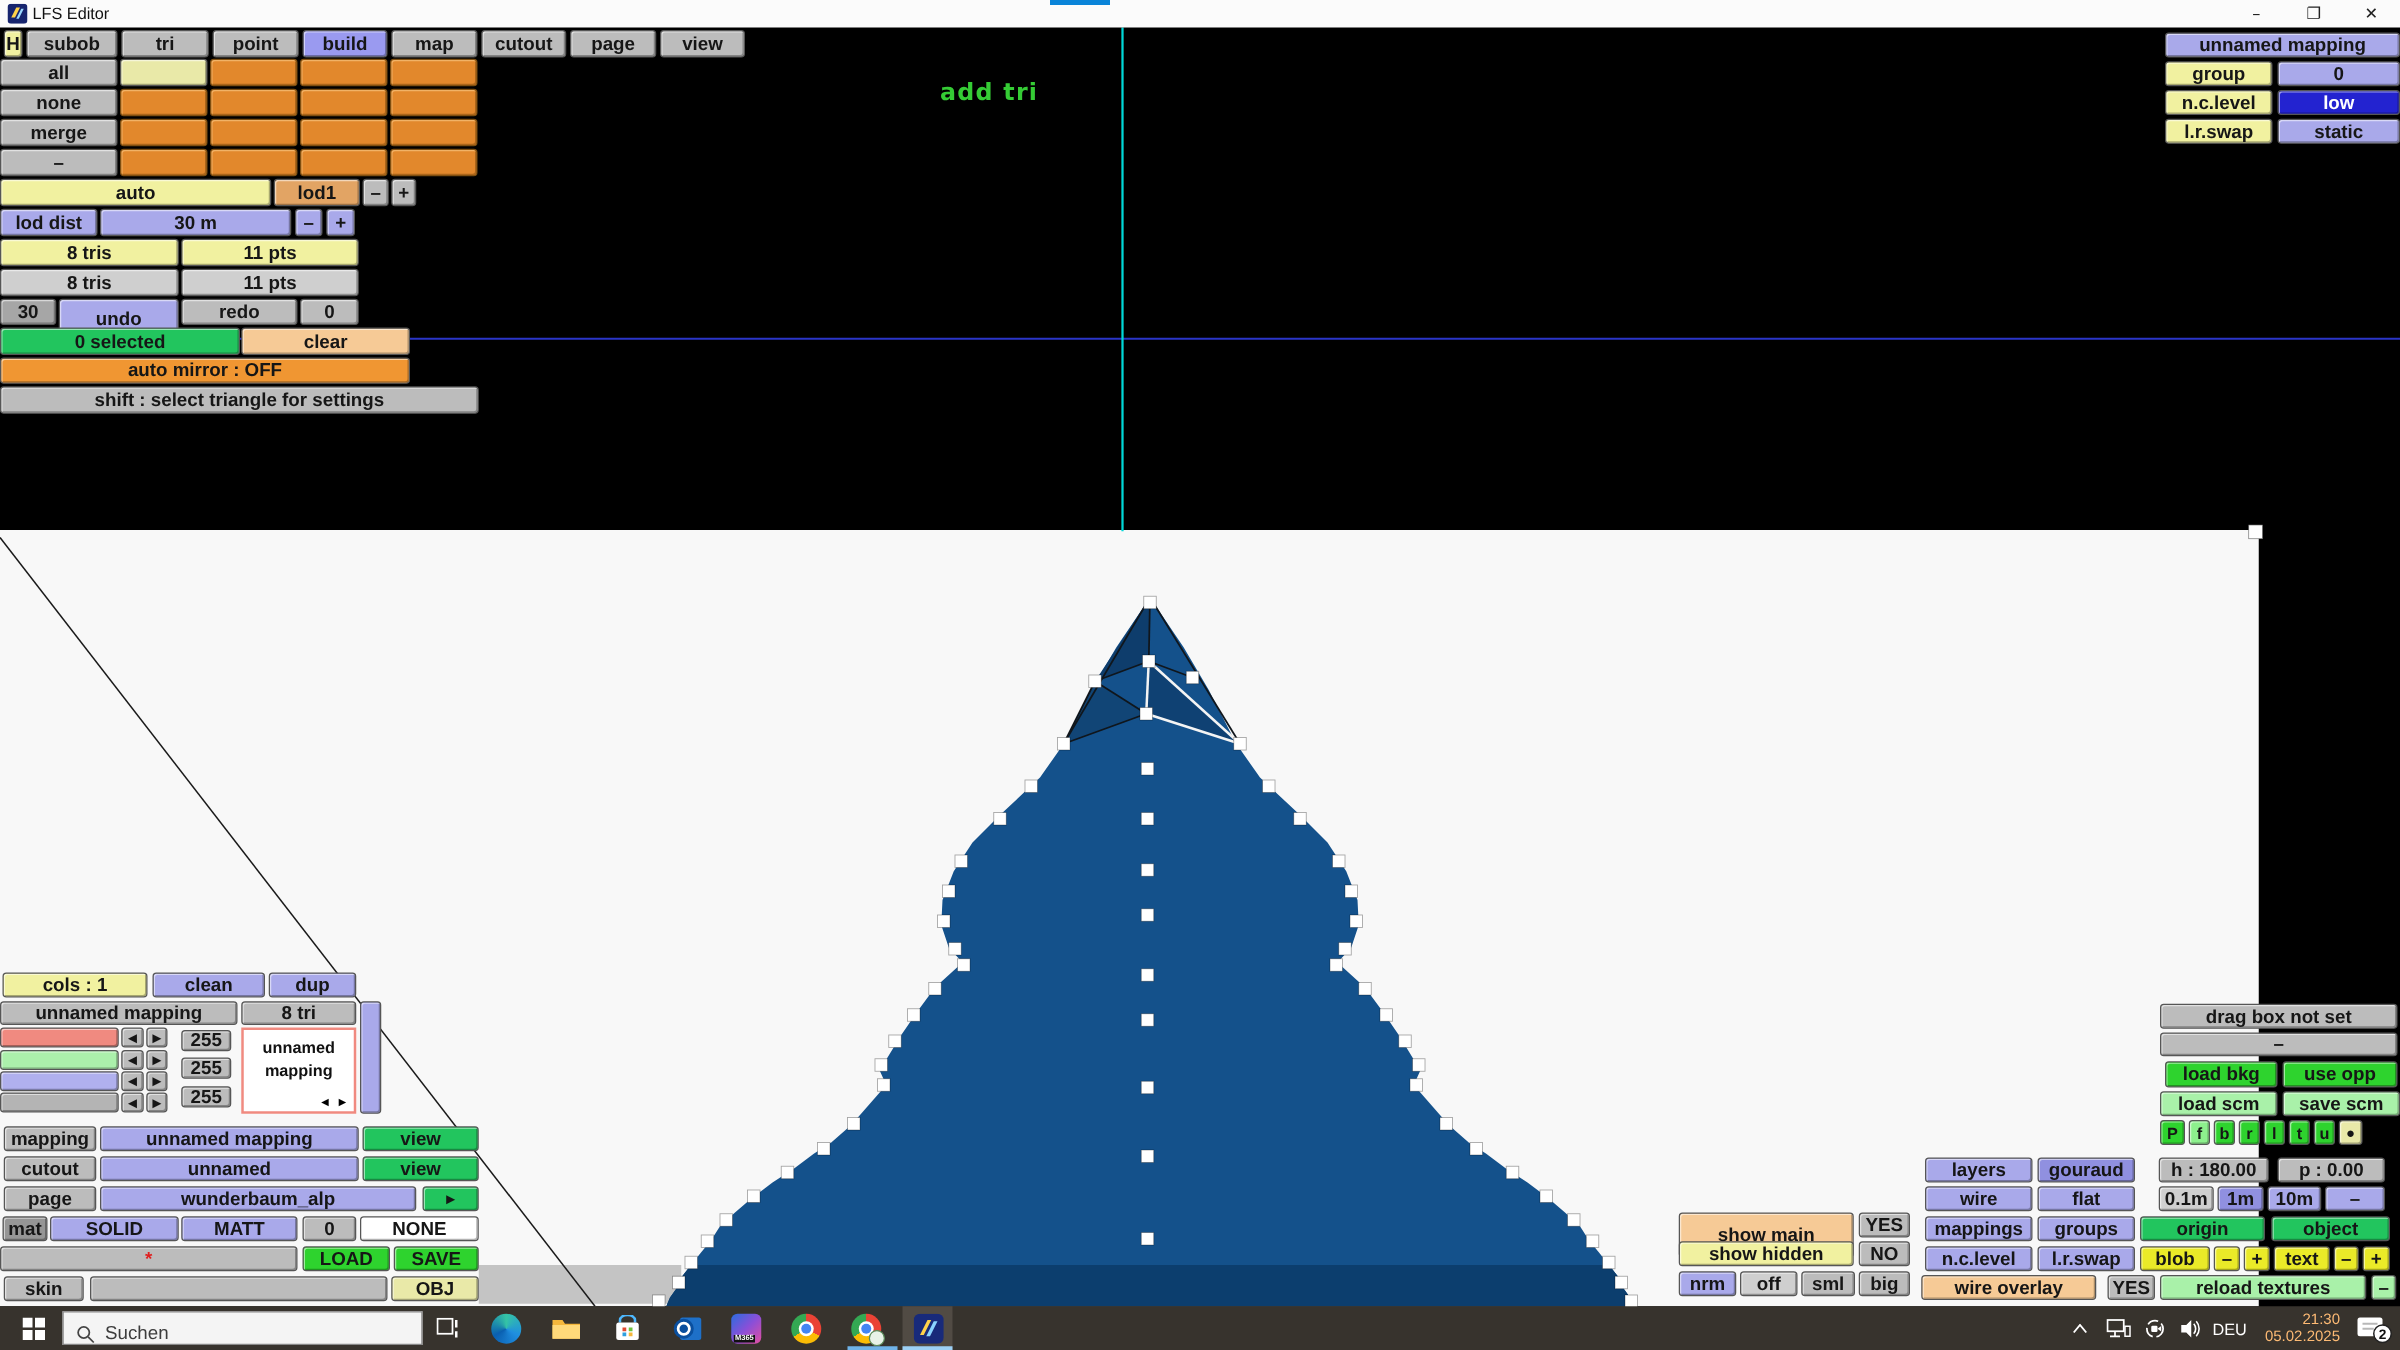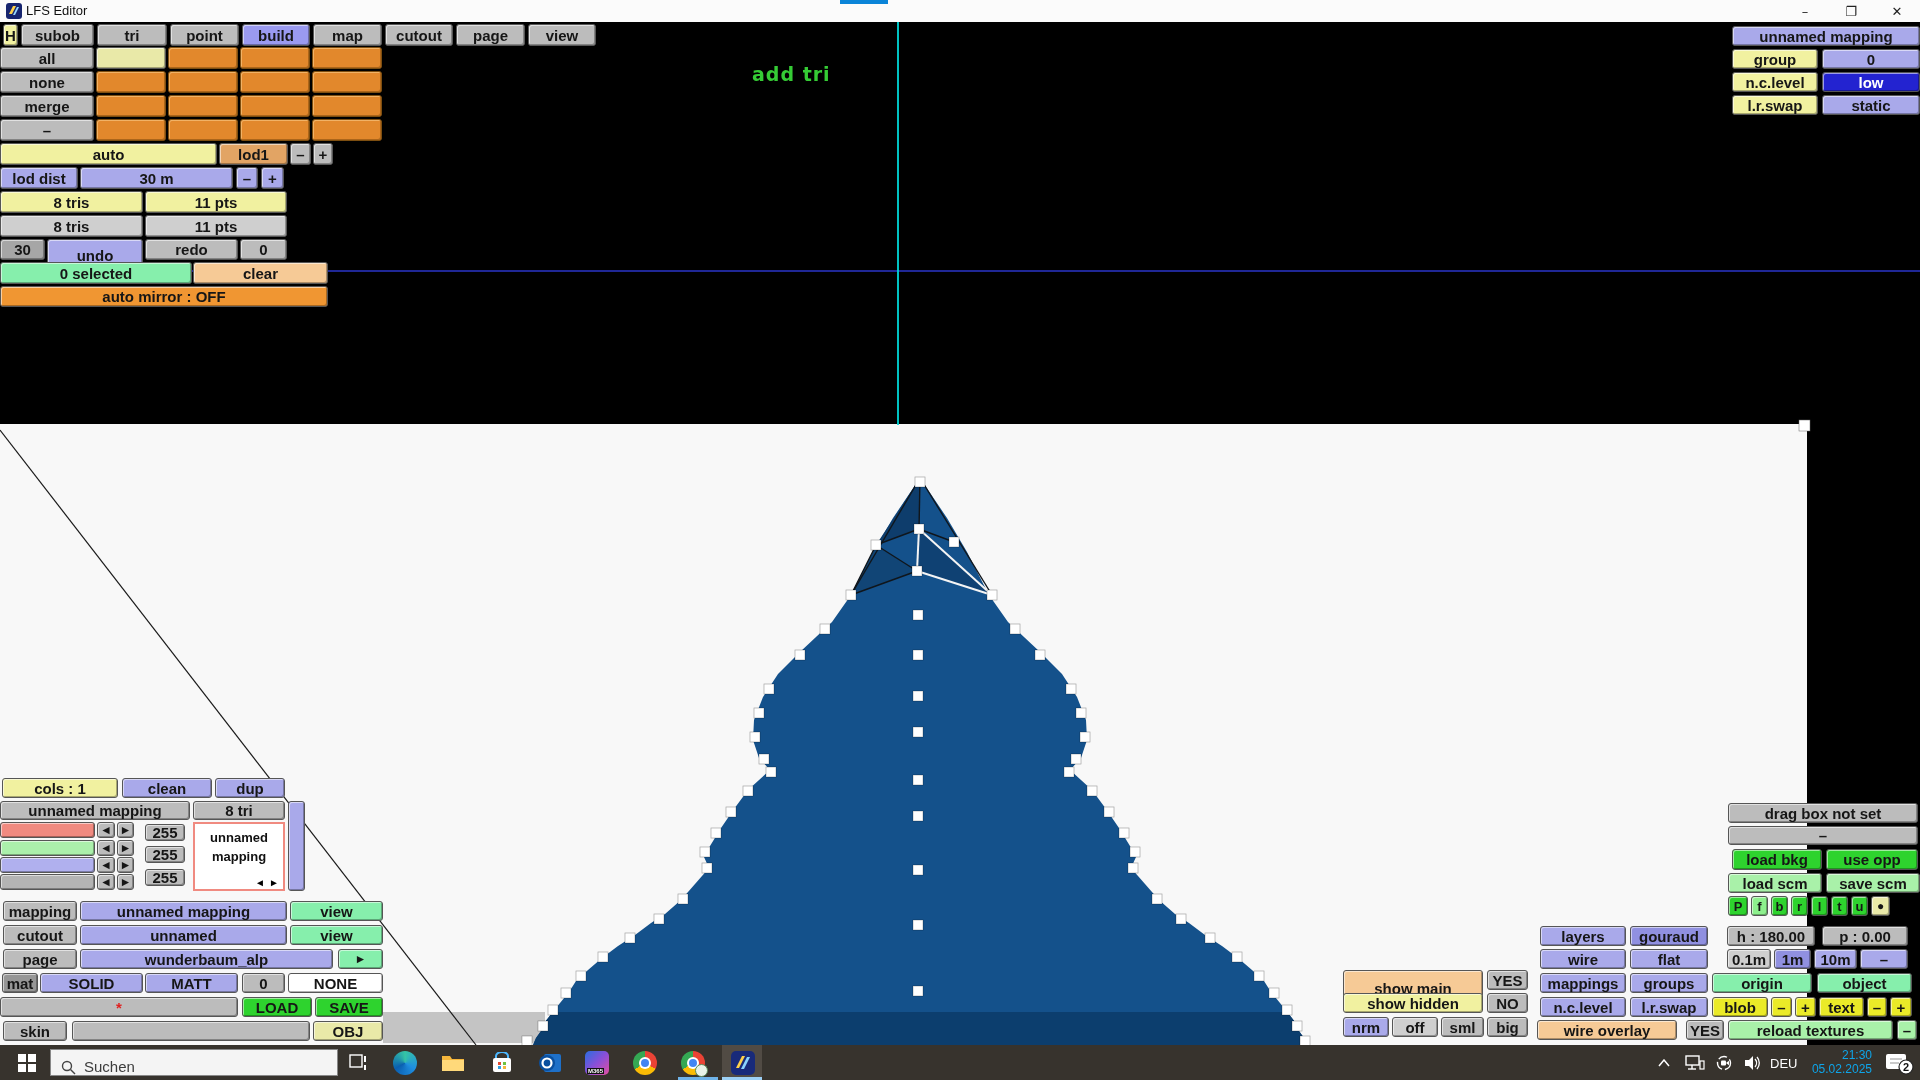--- a/index.html
+++ b/index.html
@@ -9,38 +9,38 @@
      font:700 15px "Liberation Sans",sans-serif;color:#161616;border-radius:3px;border:1px solid #565656;
      box-shadow:inset 1px 1px 0 rgba(255,255,255,.55), inset -1px -1px 0 rgba(0,0,0,.30);
      white-space:nowrap;overflow:hidden;line-height:1;}
   .f13{font-size:13px}.f12{font-size:12px}
   .gray{background:#bcbcbc}.gray2{background:#cfcfcf}.dark{background:#a6a6a6}.dark2{background:#969696}
   .yellow{background:#f1f1a0}.pyell{background:#e9e9a8}
   .ocell{background:#e2882c;border-color:#7d4e10;box-shadow:inset 1px 1px 0 rgba(255,220,160,.5),inset -1px -1px 0 rgba(90,50,0,.4)}
   .orow{background:#f09632}
   .peach{background:#f6ca96}.tan{background:#e2a464}
   .lav{background:#a9a9ea}.lav2{background:#9a9af0}.lavd{background:#9090e0}
-  .cyan{background:#86efac}
+  .cyan{background:#22c55e}
   .bluei{background:#2323d0;color:#fff}
   .green{background:#2ed32e}.fgreen{background:#8df08d}.pgreen{background:#a9f1a9}
   .byell{background:#eaea28}
   .white{background:#fff}
   .swr{background:#f08a80}.swg{background:#abf0ab}.swb{background:#b0b0ee}.sww{background:#b4b4b4}
   .titlebar{position:absolute;left:0;top:0;width:1920px;height:22px;background:#fbfbfb;}
   .tb-text{position:absolute;left:26px;top:3px;font:400 13px "Liberation Sans",sans-serif;color:#111}
   .wbtn{position:absolute;top:0;width:46px;height:22px;display:flex;align-items:center;justify-content:center;
         font:400 13px "DejaVu Sans",sans-serif;color:#222}
   .addtri{position:absolute;left:752px;top:63px;font:700 19px "DejaVu Sans",sans-serif;color:#35cc35;letter-spacing:1px}
   .taskbar{position:absolute;left:0;top:1045px;width:1920px;height:35px;background:#37332d}
   .tk-ic{position:absolute;top:1048px;width:30px;height:30px;display:flex;align-items:center;justify-content:center}
   .searchbox{position:absolute;left:50px;top:1049px;width:288px;height:27px;background:#f4f4f4;border:1px solid #888;
              box-sizing:border-box;display:flex;align-items:flex-end;gap:8px;padding-left:10px;
              font:400 15px "Liberation Sans",sans-serif;color:#3c3c3c}
   .tray-txt{position:absolute;color:#fff;font:400 13px "Liberation Sans",sans-serif}
-  .clock{position:absolute;left:1800px;top:1048px;width:72px;text-align:right;color:#0ea5e9;
+  .clock{position:absolute;left:1800px;top:1048px;width:72px;text-align:right;color:#fdba74;
          font:400 12px "Liberation Sans",sans-serif;line-height:14px}
   svg text{font-family:"Liberation Sans",sans-serif}
 </style>
 </head>
 <body>
 
 <div id="root">
 
   <svg id="scene" width="1920" height="1080" style="position:absolute;left:0;top:0">
       <rect x="0" y="424" width="1807" height="621" fill="#f8f8f8"></rect>
@@ -186,20 +186,21 @@
   <div class="b yellow" style="left:145px;top:191px;width:142px;height:22px">11 pts</div>
   <div class="b gray2" style="left:0;top:215px;width:143px;height:22px">8 tris</div>
   <div class="b gray2" style="left:145px;top:215px;width:142px;height:22px">11 pts</div>
   <div class="b dark" style="left:0;top:239px;width:45px;height:21px">30</div>
   <div class="b lav" style="left:47px;top:239px;width:96px;height:33px">undo</div>
   <div class="b gray" style="left:145px;top:239px;width:93px;height:21px">redo</div>
   <div class="b gray" style="left:240px;top:239px;width:47px;height:21px">0</div>
   <div class="b cyan" style="left:0;top:262px;width:192px;height:22px">0 selected</div>
   <div class="b peach" style="left:193px;top:262px;width:135px;height:22px">clear</div>
   <div class="b orow" style="left:0;top:286px;width:328px;height:21px">auto mirror : OFF</div>
+  <div class="b gray" style="left:0;top:309px;width:383px;height:22px">shift : select triangle for settings</div>
 
   <div class="addtri">add tri</div>
 
   <div class="b lav" style="left:1732px;top:26px;width:188px;height:20px">unnamed mapping</div>
   <div class="b yellow" style="left:1732px;top:49px;width:86px;height:20px">group</div>
   <div class="b lav" style="left:1822px;top:49px;width:98px;height:20px">0</div>
   <div class="b yellow" style="left:1732px;top:72px;width:86px;height:20px">n.c.level</div>
   <div class="b bluei" style="left:1822px;top:72px;width:98px;height:20px">low</div>
   <div class="b yellow" style="left:1732px;top:95px;width:86px;height:20px">l.r.swap</div>
   <div class="b lav" style="left:1822px;top:95px;width:98px;height:20px">static</div>

